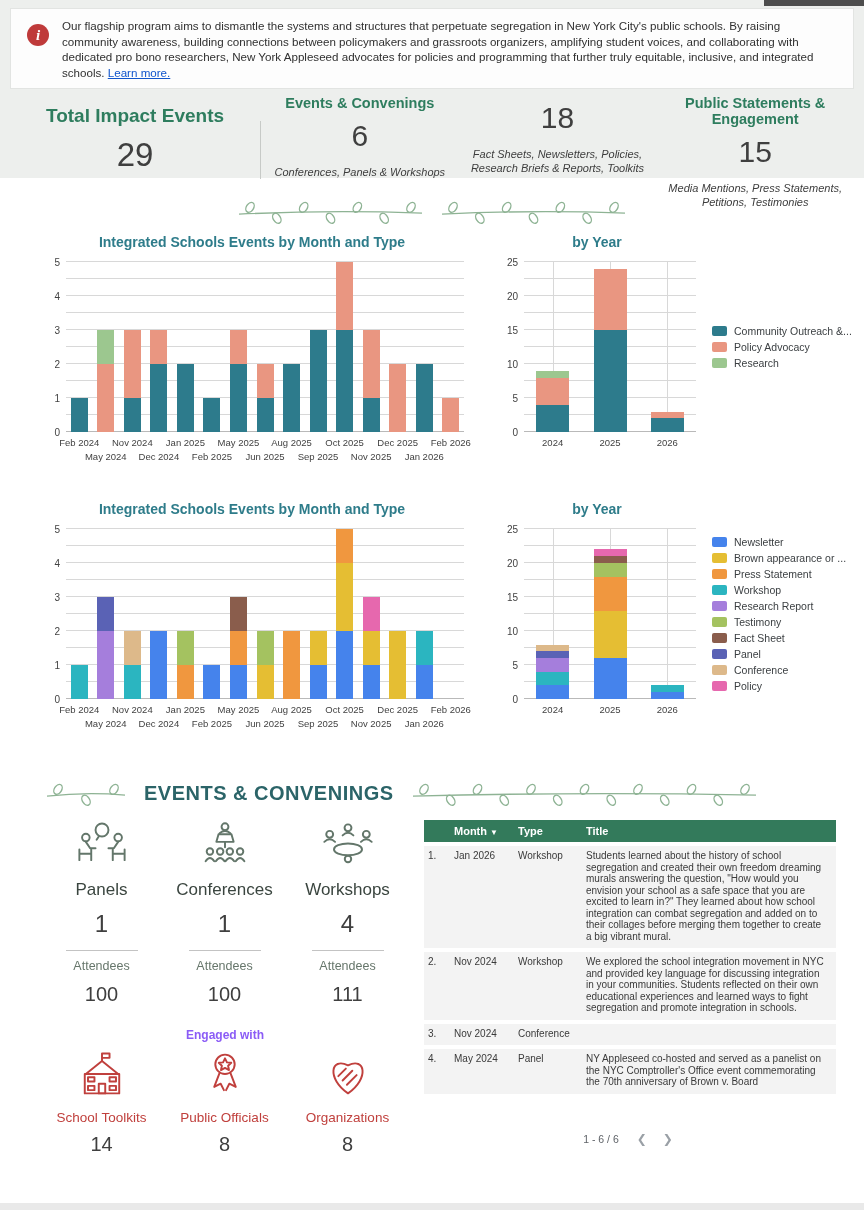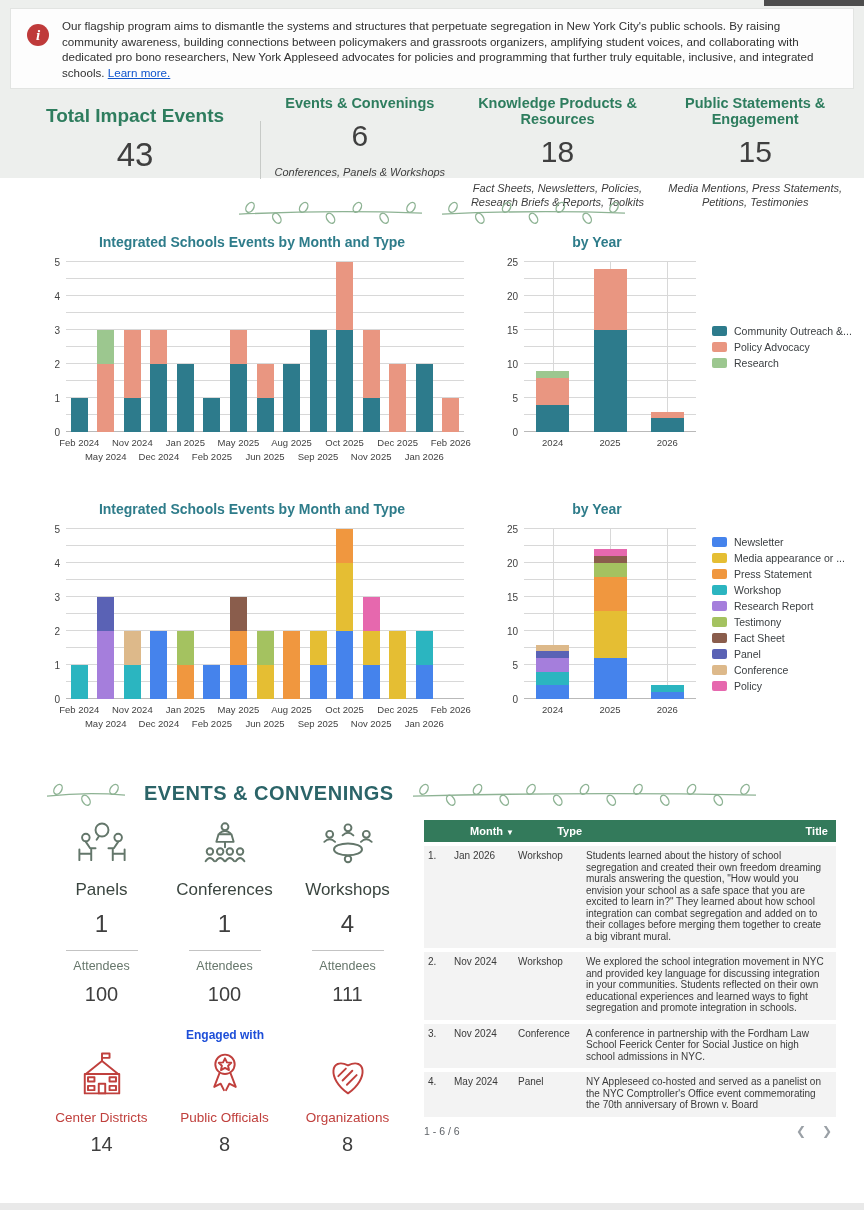--- a/index.html
+++ b/index.html
@@ -52,71 +52,70 @@
   .bottom-row{display:flex;padding:0 0 0 40px;margin-top:14px;}
   .cards-col{width:370px;flex:0 0 auto;}
   .cards-grid{display:flex;}
   .event-card{width:123px;text-align:center;}
   .event-card .icon{display:block;margin:0 auto;}
   .card-label{font-size:17px;color:#3a453f;margin-top:8px;}
   .card-value{font-size:24px;color:#3f3f3f;margin-top:10px;}
   .card-rule{width:72px;height:1px;background:#c3c3c3;margin:12px auto 0 auto;}
   .card-sublabel{font-size:12.5px;color:#66766b;margin-top:8px;}
   .card-subvalue{font-size:20px;color:#3f3f3f;margin-top:10px;}
-  .engaged-label{font-size:12px;font-weight:bold;color:#1d4ed8;text-align:center;margin:22px 0 6px 0;}
+  .engaged-label{font-size:12px;font-weight:bold;color:#8b5cf6;text-align:center;margin:22px 0 6px 0;}
   .engaged-grid{display:flex;}
   .engaged-card{width:123px;text-align:center;}
   .engaged-card .icon{display:block;margin:0 auto;}
   .engaged-name{font-size:13.5px;color:#c0403d;margin-top:6px;}
   .engaged-value{font-size:20px;color:#3f3f3f;margin-top:8px;}
   
   .table-wrap{width:412px;margin-left:14px;flex:0 0 auto;}
   .table-header{display:flex;background:#337a5b;color:#fff;font-size:11px;font-weight:bold;
     padding:5px 0;align-items:center;}
-  .th{padding-left:4px;box-sizing:border-box;text-align:right;}
+  .th{padding-left:4px;box-sizing:border-box;}
   .col-num{width:26px;flex:0 0 auto;}
   .col-month{width:64px;flex:0 0 auto;}
   .col-type{width:68px;flex:0 0 auto;}
   .col-title{flex:1;padding-right:8px;}
   .sort-caret{font-size:8px;margin-left:3px;}
   .table-body{height:278px;overflow:hidden;}
   .table-row{display:flex;background:#f3f3f3;margin-top:4px;font-size:10px;line-height:11.5px;color:#3a3a3a;
     padding:4px 0 6px 0;align-items:flex-start;}
   .td{padding-left:4px;box-sizing:border-box;}
-  .pagination{display:flex;justify-content:space-between;align-items:center;gap:18px;margin-top:4px;
+  .pagination{display:flex;justify-content:center;align-items:center;gap:18px;margin-top:12px;
     font-size:10.5px;color:#5f6368;padding-right:4px;}
   .page-chevrons{display:flex;gap:16px;color:#9aa0a6;font-size:12px;}
   .chev{cursor:pointer;}
   
   .bottom-strip{position:absolute;left:0;right:0;bottom:0;height:7px;background:#e9e9e9;}
 </style>
 </head>
 <body>
 
 <div class="top-dark-bar"></div>
 
 <div class="top-band">
   <div class="intro-card">
     <div class="info-icon">i</div>
     <div class="intro-text"><span>Our flagship program aims to dismantle the systems and structures that perpetuate segregation in New York City's public schools. By raising community awareness, building connections between policymakers and grassroots organizers, amplifying student voices, and collaborating with dedicated pro bono researchers, New York Appleseed advocates for policies and programming that further truly equitable, inclusive, and integrated schools. </span><a class="learn-more">Learn more.</a></div>
   </div>
   <div class="stats-row">
     <div class="stat-primary">
       <div class="stat-title">Total Impact Events</div>
-      <div class="stat-value">43</div>
+      <div class="stat-value">29</div>
     </div>
     <div class="stat-divider"></div>
     <div style="display:flex;flex:1;">
         <div class="stat-col">
           <div class="stat-title">Events &amp; Convenings</div>
           <div class="stat-value">6</div>
           <div class="stat-sub">Conferences, Panels &amp; Workshops</div>
         </div>
         <div class="stat-col">
-          <div class="stat-title">Knowledge Products &amp; Resources</div>
           <div class="stat-value">18</div>
           <div class="stat-sub">Fact Sheets, Newsletters, Policies, Research Briefs &amp; Reports, Toolkits</div>
         </div>
         <div class="stat-col">
           <div class="stat-title">Public Statements &amp; Engagement</div>
           <div class="stat-value">15</div>
           <div class="stat-sub">Media Mentions, Press Statements, Petitions, Testimonies</div>
         </div>
       </div>
   </div>
@@ -385,21 +384,21 @@
             <div class="bar-seg" style="left: 126.833px; width: 33px; bottom: 0px; height: 6.8px; background: rgb(69, 131, 236);"></div>
             <div class="bar-seg" style="left: 126.833px; width: 33px; bottom: 6.8px; height: 6.8px; background: rgb(43, 181, 192);"></div>
           </div>
           <div class="legend" style="align-self: center;">
             <div class="legend-item">
               <div class="legend-swatch" style="background: rgb(69, 131, 236);"></div>
               <div class="legend-label">Newsletter</div>
             </div>
             <div class="legend-item">
               <div class="legend-swatch" style="background: rgb(229, 190, 51);"></div>
-              <div class="legend-label">Media appearance or ...</div>
+              <div class="legend-label">Brown appearance or ...</div>
             </div>
             <div class="legend-item">
               <div class="legend-swatch" style="background: rgb(240, 151, 63);"></div>
               <div class="legend-label">Press Statement</div>
             </div>
             <div class="legend-item">
               <div class="legend-swatch" style="background: rgb(43, 181, 192);"></div>
               <div class="legend-label">Workshop</div>
             </div>
             <div class="legend-item">
@@ -525,21 +524,21 @@
           <div class="icon"><svg width="56" height="52" viewBox="0 0 52 48" fill="none" stroke="#c0403d" stroke-width="1.8" stroke-linecap="round" stroke-linejoin="round">
               <path d="M26,12 v-7 h7 v4 h-7"></path>
               <path d="M11,24 L26,12 L41,24"></path>
               <rect x="10" y="24" width="32" height="18"></rect>
               <rect x="23" y="33" width="6" height="9"></rect>
               <rect x="13" y="27" width="6" height="4"></rect>
               <rect x="33" y="27" width="6" height="4"></rect>
               <rect x="13" y="35" width="6" height="4"></rect>
               <rect x="33" y="35" width="6" height="4"></rect>
             </svg></div>
-          <div class="engaged-name">Center Districts</div>
+          <div class="engaged-name">School Toolkits</div>
           <div class="engaged-value">14</div>
         </div>
         <div class="engaged-card">
           <div class="icon"><svg width="56" height="52" viewBox="0 0 52 48" fill="none" stroke="#c0403d" stroke-width="1.8" stroke-linecap="round" stroke-linejoin="round">
               <circle cx="26" cy="15" r="9"></circle>
               <path d="M26,9.5 l1.8,3.7 4,0.4 -2.9,2.8 0.8,3.9 -3.7,-1.9 -3.7,1.9 0.8,-3.9 -2.9,-2.8 4,-0.4 z"></path>
               <path d="M21,23 L16,36 L22,33 L25,39"></path>
               <path d="M31,23 L36,36 L30,33 L27,39"></path>
             </svg></div>
           <div class="engaged-name">Public Officials</div>
@@ -573,21 +572,20 @@
         <div class="table-row">
           <div class="td col-num">2.</div>
           <div class="td col-month">Nov 2024</div>
           <div class="td col-type">Workshop</div>
           <div class="td col-title">We explored the school integration movement in NYC and provided key language for discussing integration in your communities. Students reflected on their own educational experiences and learned ways to fight segregation and promote integration in schools.</div>
         </div>
         <div class="table-row">
           <div class="td col-num">3.</div>
           <div class="td col-month">Nov 2024</div>
           <div class="td col-type">Conference</div>
-          <div class="td col-title">A conference in partnership with the Fordham Law School Feerick Center for Social Justice on high school admissions in NYC.</div>
         </div>
         <div class="table-row">
           <div class="td col-num">4.</div>
           <div class="td col-month">May 2024</div>
           <div class="td col-type">Panel</div>
           <div class="td col-title">NY Appleseed co-hosted and served as a panelist on the NYC Comptroller's Office event commemorating the 70th anniversary of Brown v. Board</div>
         </div>
       </div>
     <div class="pagination">
       <span>1 - 6 / 6</span>

